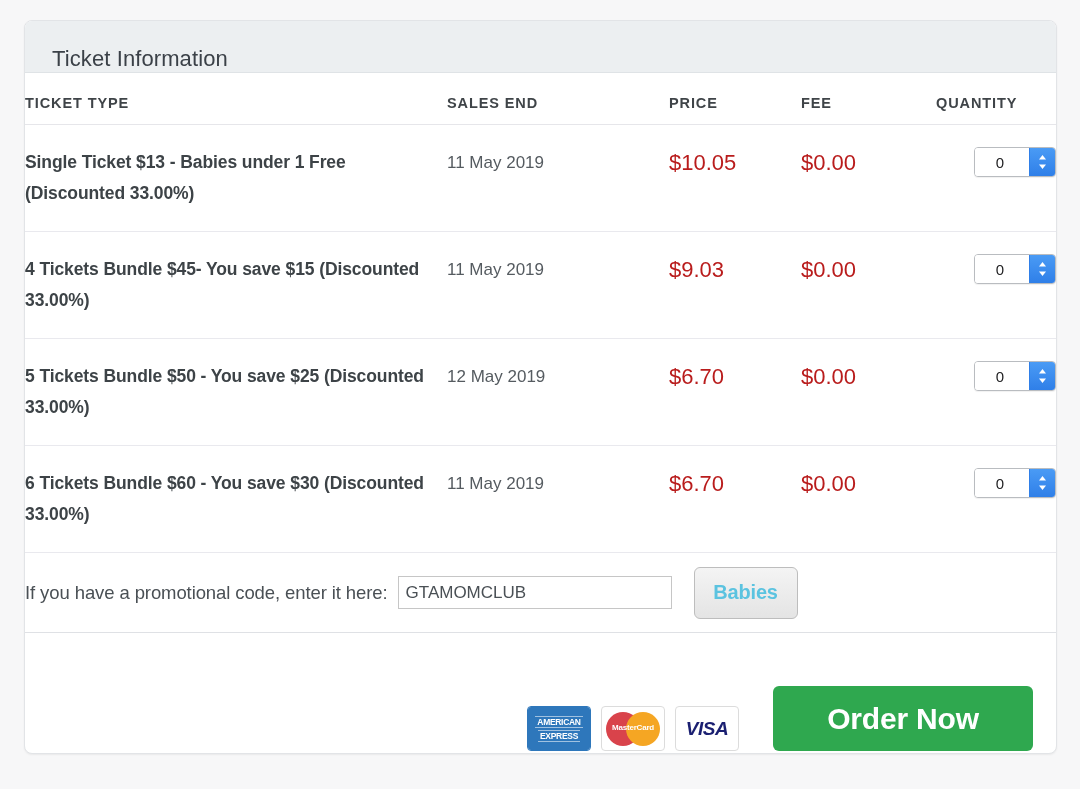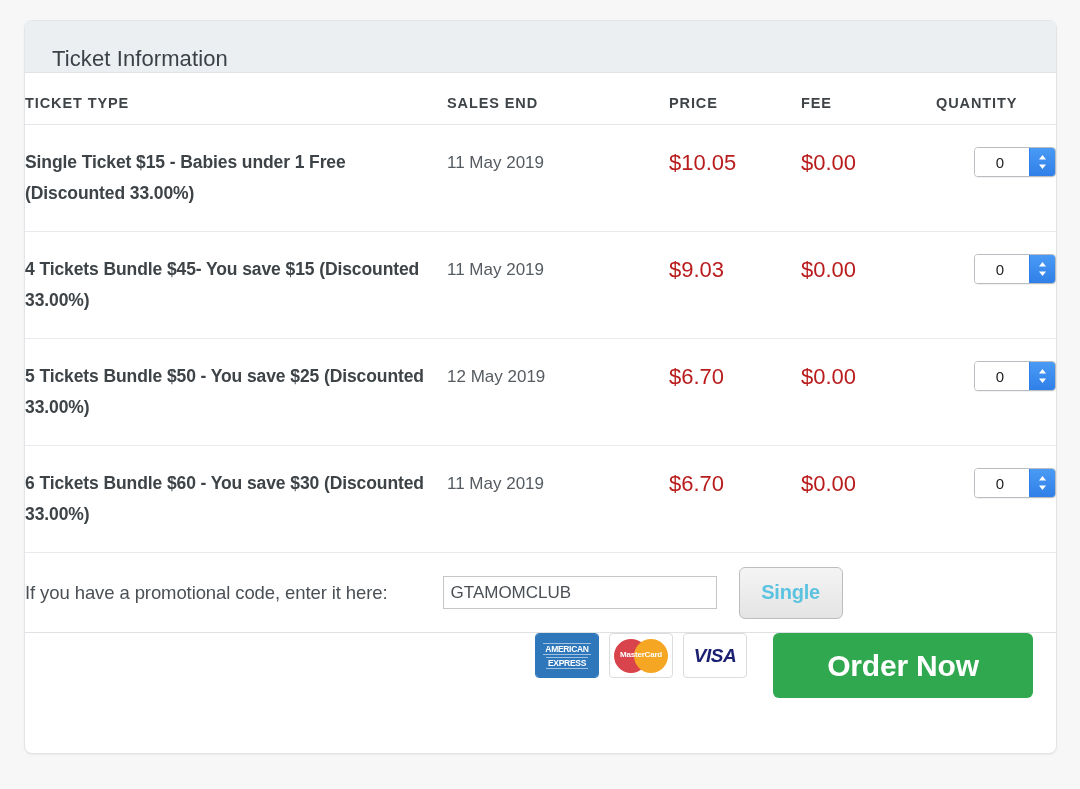--- a/index.html
+++ b/index.html
@@ -137,44 +137,43 @@
     width: 274px;
     height: 33px;
     border: 1px solid #c6c6c6;
     border-radius: 0;
     padding: 0 7px;
     font-size: 17px;
     font-family: "Liberation Sans", sans-serif;
     color: #4a5055;
     background: #fff;
     outline: none;
-    margin-left: 45px;
   }
   .apply-btn {
     margin-left: 22px;
     width: 104px;
     height: 52px;
     border: 1px solid #bdbdbd;
     border-radius: 6px;
     background: linear-gradient(#f4f4f4, #e4e4e4);
     color: #5bc3e0;
     font-size: 20px;
     font-weight: bold;
     font-family: "Liberation Sans", sans-serif;
     cursor: pointer;
     letter-spacing: -0.2px;
   }
 
   .footer {
     height: 118px;
     display: flex;
-    align-items: flex-start;
+    align-items: flex-end;
     justify-content: flex-end;
     padding-right: 23px;
-    gap: 0;
+    gap: 8px;
   }
   .cards { display: flex; align-items: center; gap: 10px; margin-right: 26px; }
   .card-icon {
     width: 64px; height: 45px;
     border-radius: 4px;
     border: 1px solid #dcdcdc;
     display: flex; align-items: center; justify-content: center;
     background: #fff;
     overflow: hidden;
   }
@@ -241,21 +240,21 @@
           <th class="c-type">TICKET TYPE</th>
           <th class="c-date">SALES END</th>
           <th class="c-price">PRICE</th>
           <th class="c-fee">FEE</th>
           <th class="c-qty">QUANTITY</th>
         </tr>
       </thead>
       <tbody>
 
         <tr>
-          <td class="t-type">Single Ticket $15 - Babies under 1 Free (Discounted 33.00%)</td>
+          <td class="t-type">Single Ticket $13 - Babies under 1 Free (Discounted 33.00%)</td>
           <td class="t-date">11 May 2019</td>
           <td class="t-price">$10.05</td>
           <td class="t-fee">$0.00</td>
           <td class="t-qty">
             <span class="stepper">
               <span class="stepper-value">0</span>
               <span class="stepper-arrows">
                 <svg width="11" height="18" viewBox="0 0 11 18" aria-hidden="true">
                   <path d="M5.5 2 L9 6.5 L2 6.5 Z" fill="#ffffff"></path>
                   <path d="M5.5 16 L9 11.5 L2 11.5 Z" fill="#ffffff"></path>
@@ -318,21 +317,21 @@
             </span>
           </td>
         </tr>
 
       </tbody>
     </table>
 
     <div class="promo-row">
       <span class="promo-label">If you have a promotional code, enter it here:</span>
       <input class="promo-input" type="text" value="GTAMOMCLUB" style="">
-      <button class="apply-btn">Single</button>
+      <button class="apply-btn">Babies</button>
     </div>
 
     <div class="footer">
       <div class="cards">
         <div class="card-icon card-amex">
           <div class="amex-band">
             <span class="amex-line">AMERICAN</span>
             <span class="amex-line">EXPRESS</span>
           </div>
         </div>

